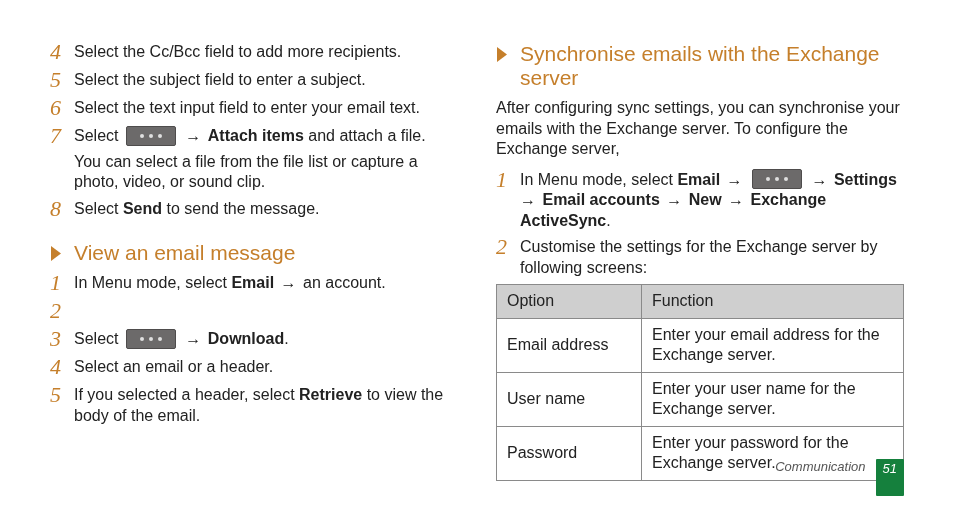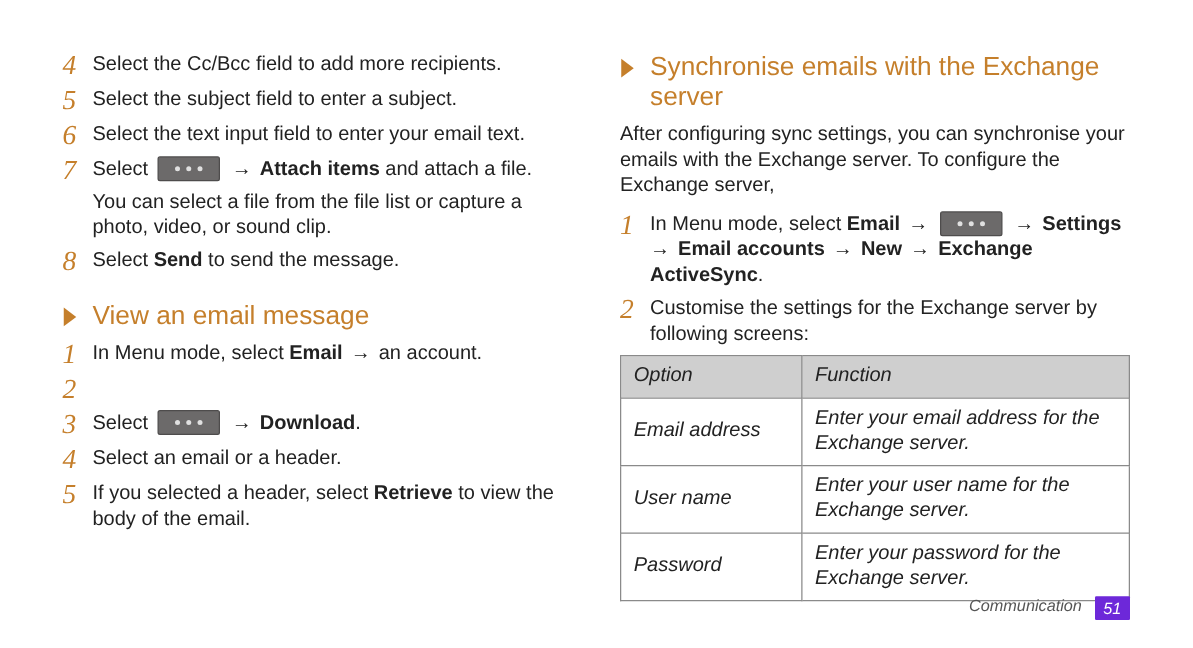--- a/index.html
+++ b/index.html
@@ -108,43 +108,42 @@
     width: 100%;
     margin-top: 4px;
     font-size: 16px;
   }
   table.opts th, table.opts td {
     border: 1px solid #8a8a8a;
     padding: 6px 10px;
     text-align: left;
     vertical-align: middle;
     font-weight: 400;
-    font-style: italic;
   }
   table.opts thead th {
     background: #cfcfcf;
   }
   table.opts td.c1 {
     width: 124px;
   }
   .footer {
     position: absolute;
     right: 50px;
     bottom: 22px;
     font-size: 13px;
     color: #555;
     font-style: italic;
     display: flex;
     gap: 10px;
   }
   .page-num {
-    background: #6d28d9;
+    background: #15803d;
     color: #fff;
     font-style: italic;
-    padding: 2px 7px 0 7px;
+    padding: 2px 7px 18px 7px;
     font-size: 13px;
     border-radius: 1px;
   }
 </style>
 </head>
 <body>
 
 <div class="page">
   <div class="cols">
 

